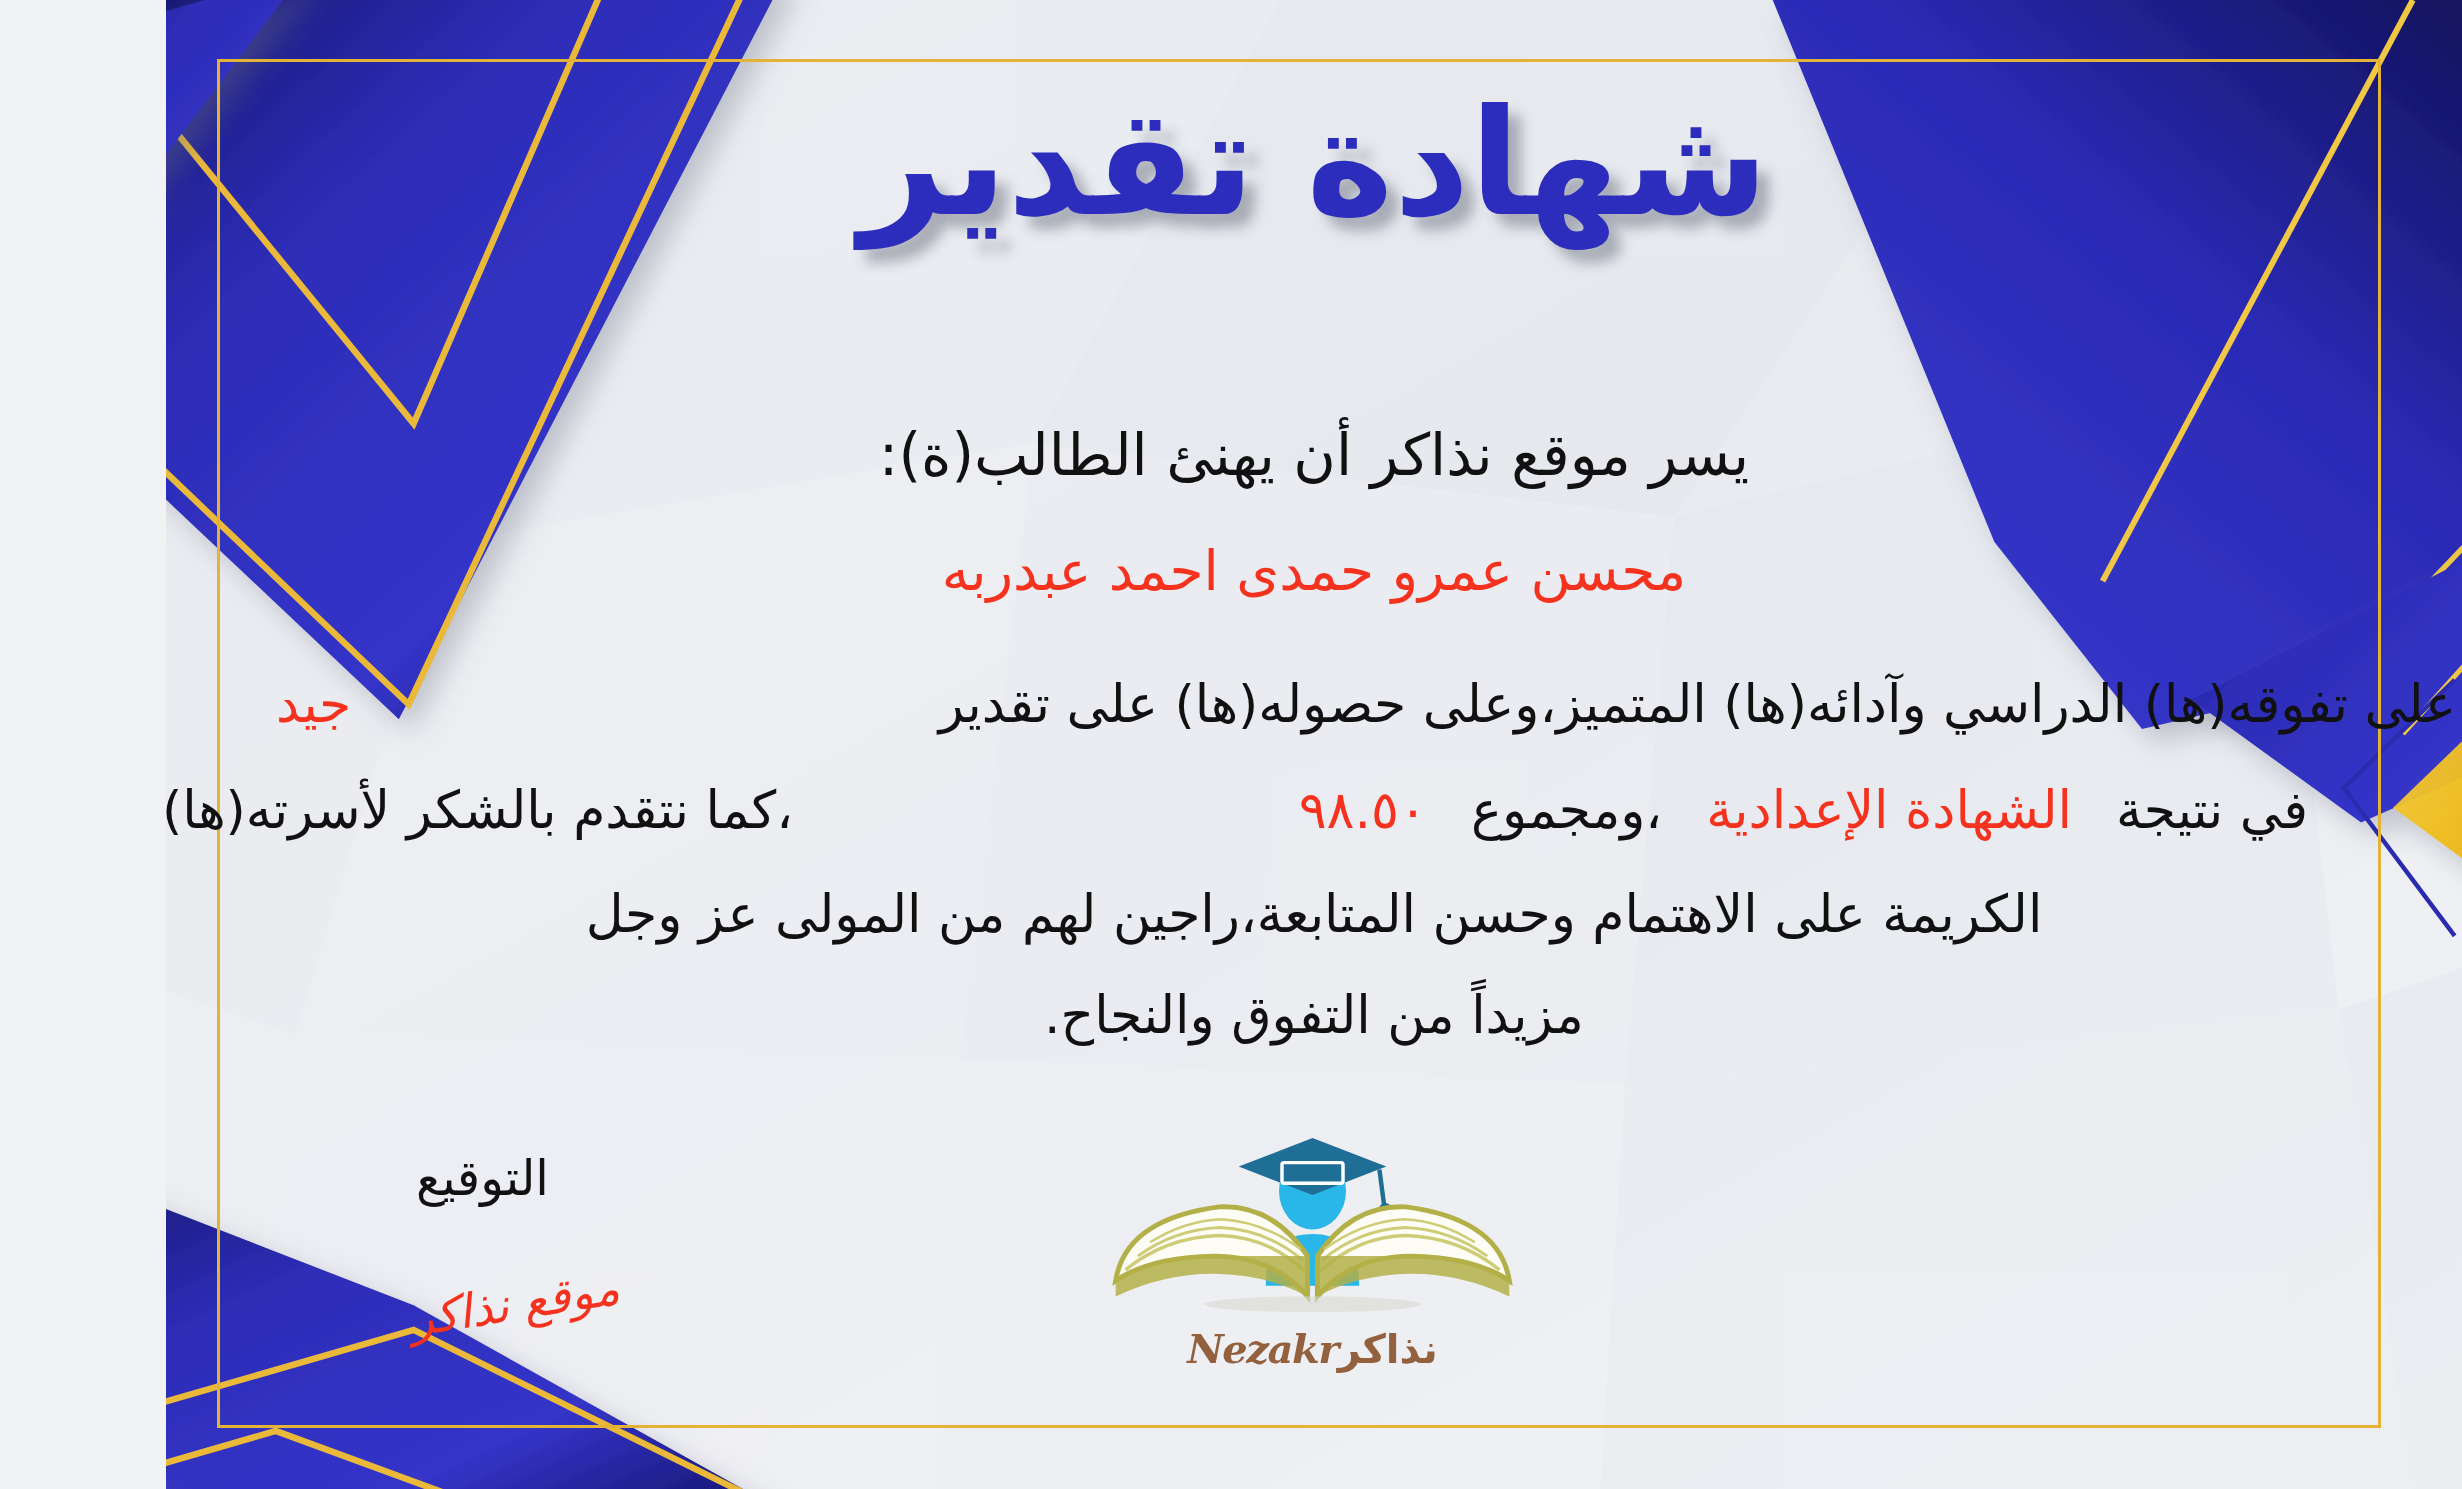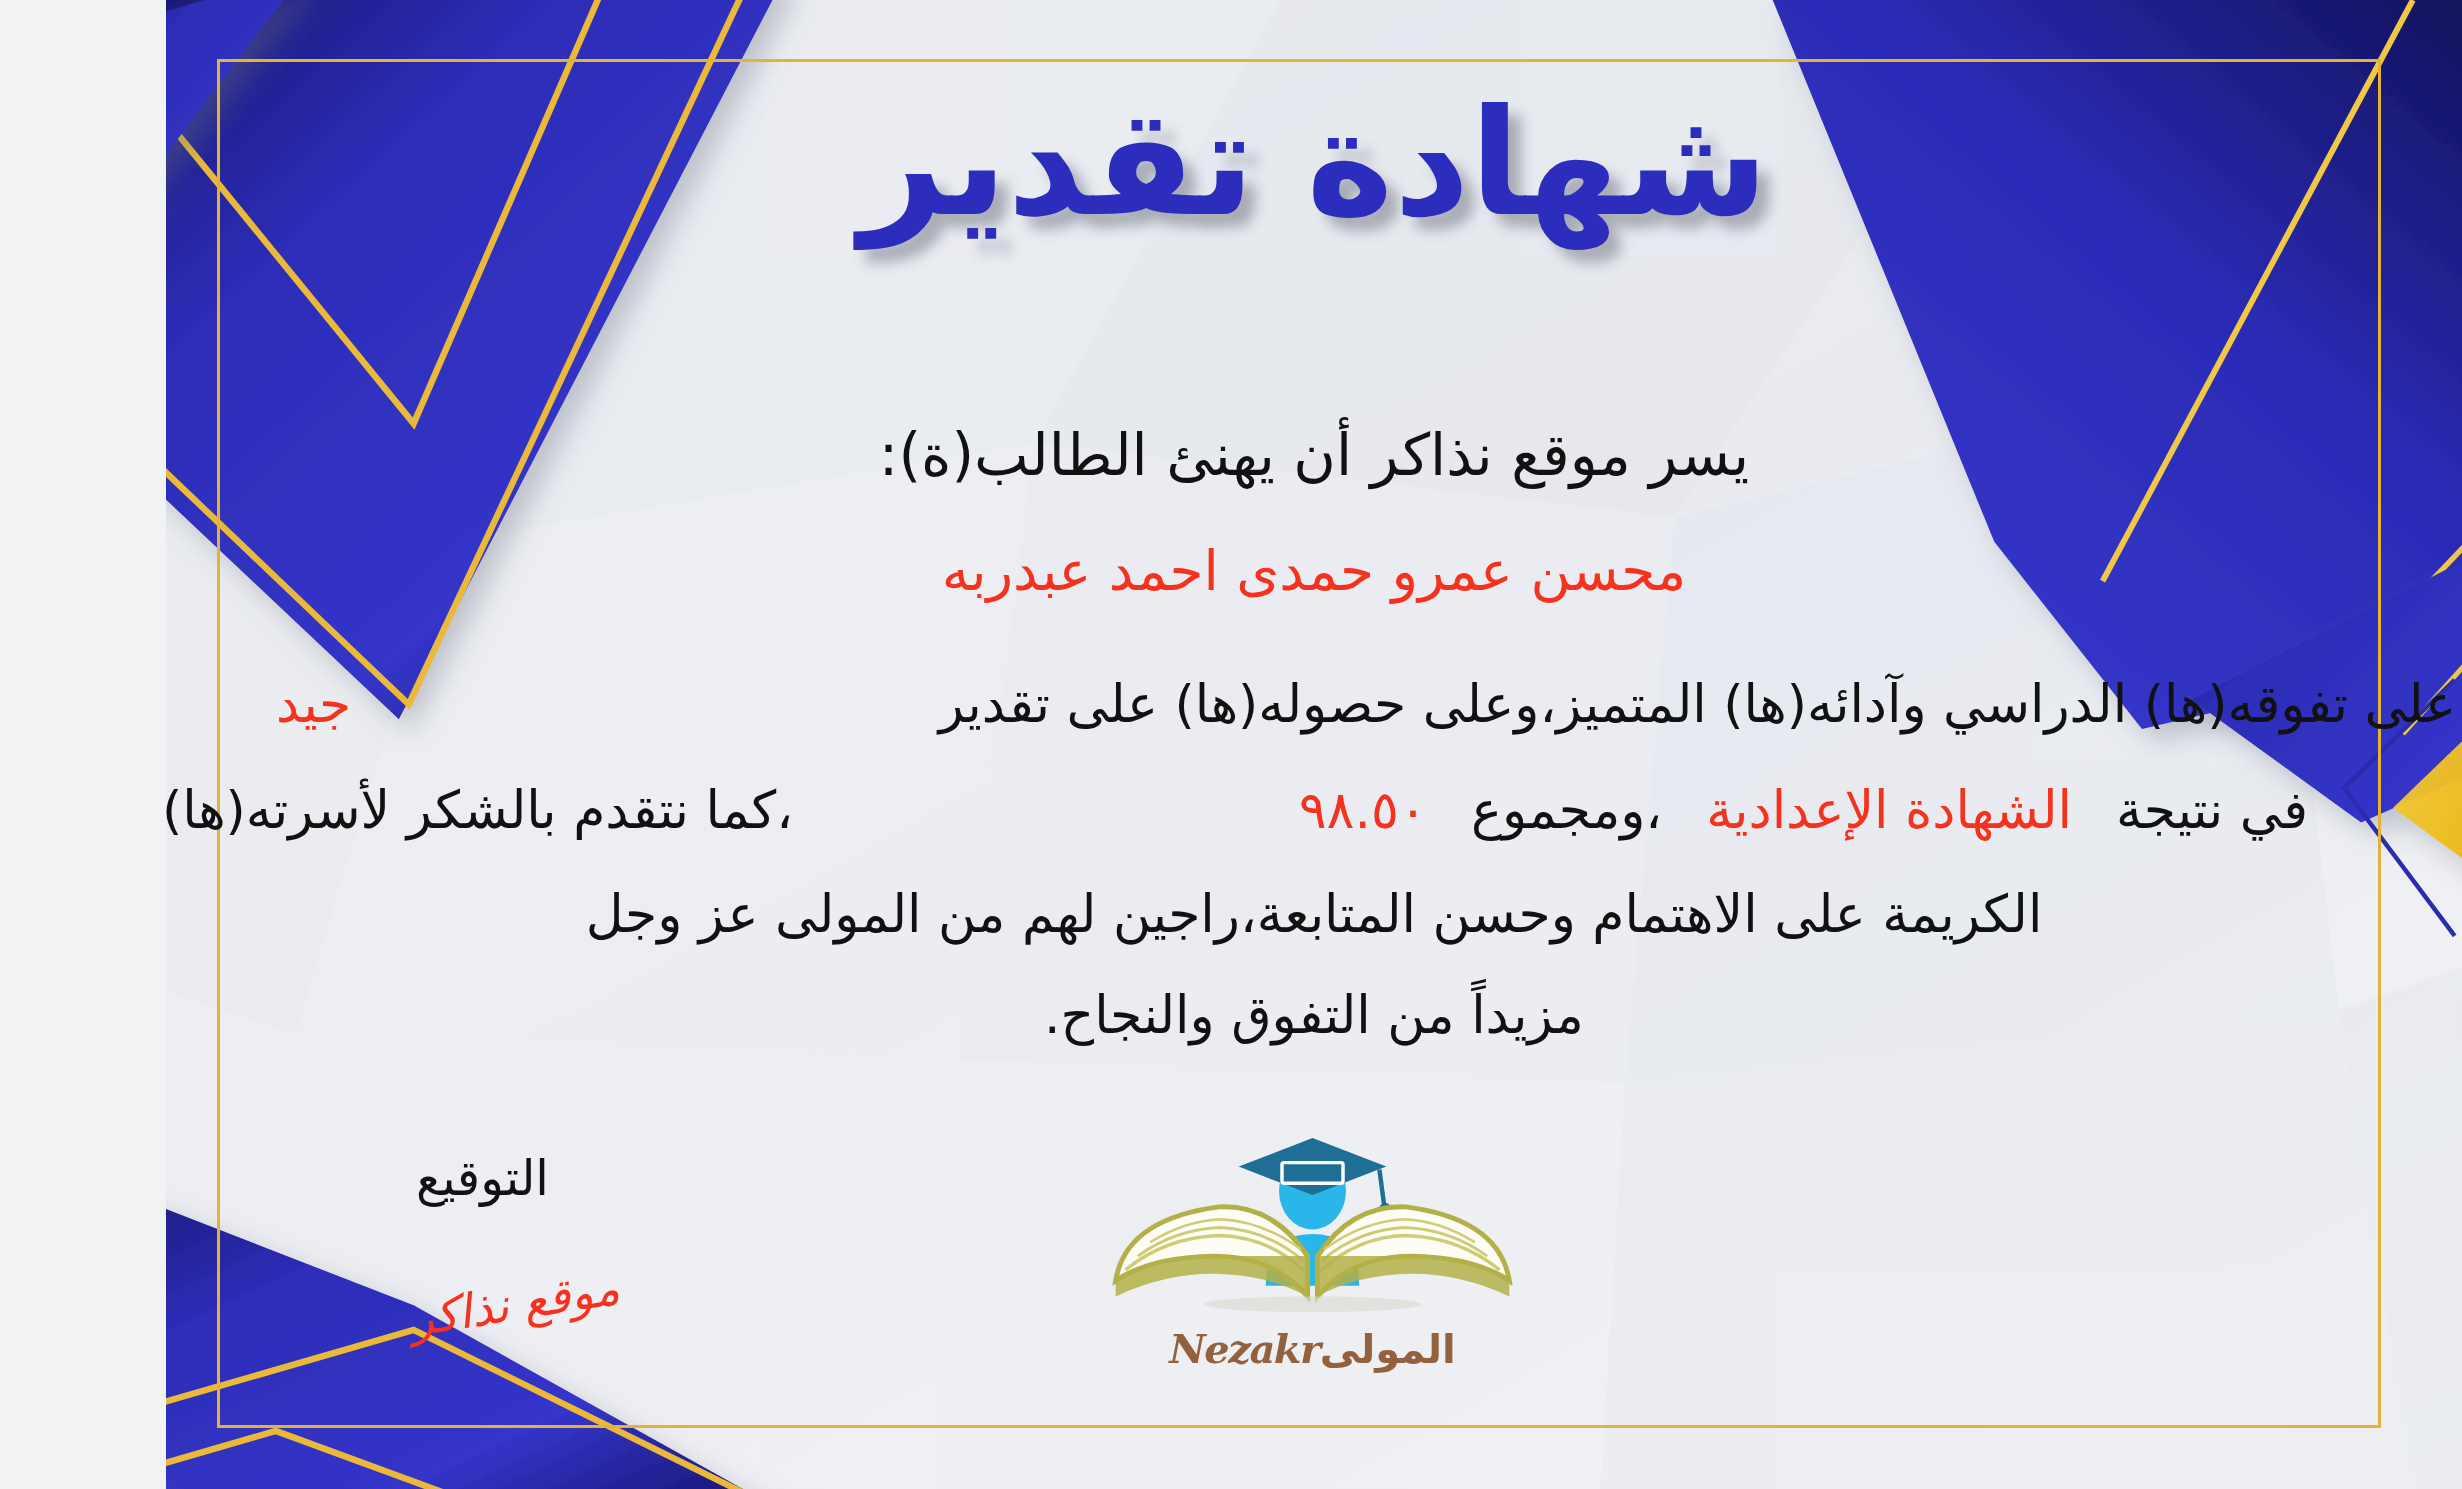--- a/index.html
+++ b/index.html
@@ -278,19 +278,19 @@
 
         <path d="M840 300 Q820 175 630 150 Q520 145 450 250 L450 332 Q520 250 640 250 Q770 252 840 300 Z" fill="#fdfdf6" stroke="#b3b048" stroke-width="10"></path>
         <path d="M820 278 Q740 212 630 208 Q530 210 455 282" fill="none" stroke="#cfcc78" stroke-width="7"></path>
         <path d="M795 250 Q720 196 628 192 Q535 196 460 258" fill="none" stroke="#cfcc78" stroke-width="6"></path>
         <path d="M770 222 Q700 178 626 175 Q540 180 464 236" fill="none" stroke="#cfcc78" stroke-width="5"></path>
         <path d="M840 300 L840 332 Q740 285 640 286 Q530 288 450 332 L450 250 Q520 250 640 250 Q770 252 840 300 Z" fill="#b3b048" opacity="0.85"></path>
 
         <ellipse cx="440" cy="348" rx="220" ry="16" fill="#d8d8d0" opacity="0.6"></ellipse>
       </svg>
       <div class="logo-text">
-        <span>المولى</span><span class="latin">Nezakr</span>
+        <span>نذاكر</span><span class="latin">Nezakr</span>
       </div>
     </div>
 
   </div>
 </div>
 
 
 </body></html>

